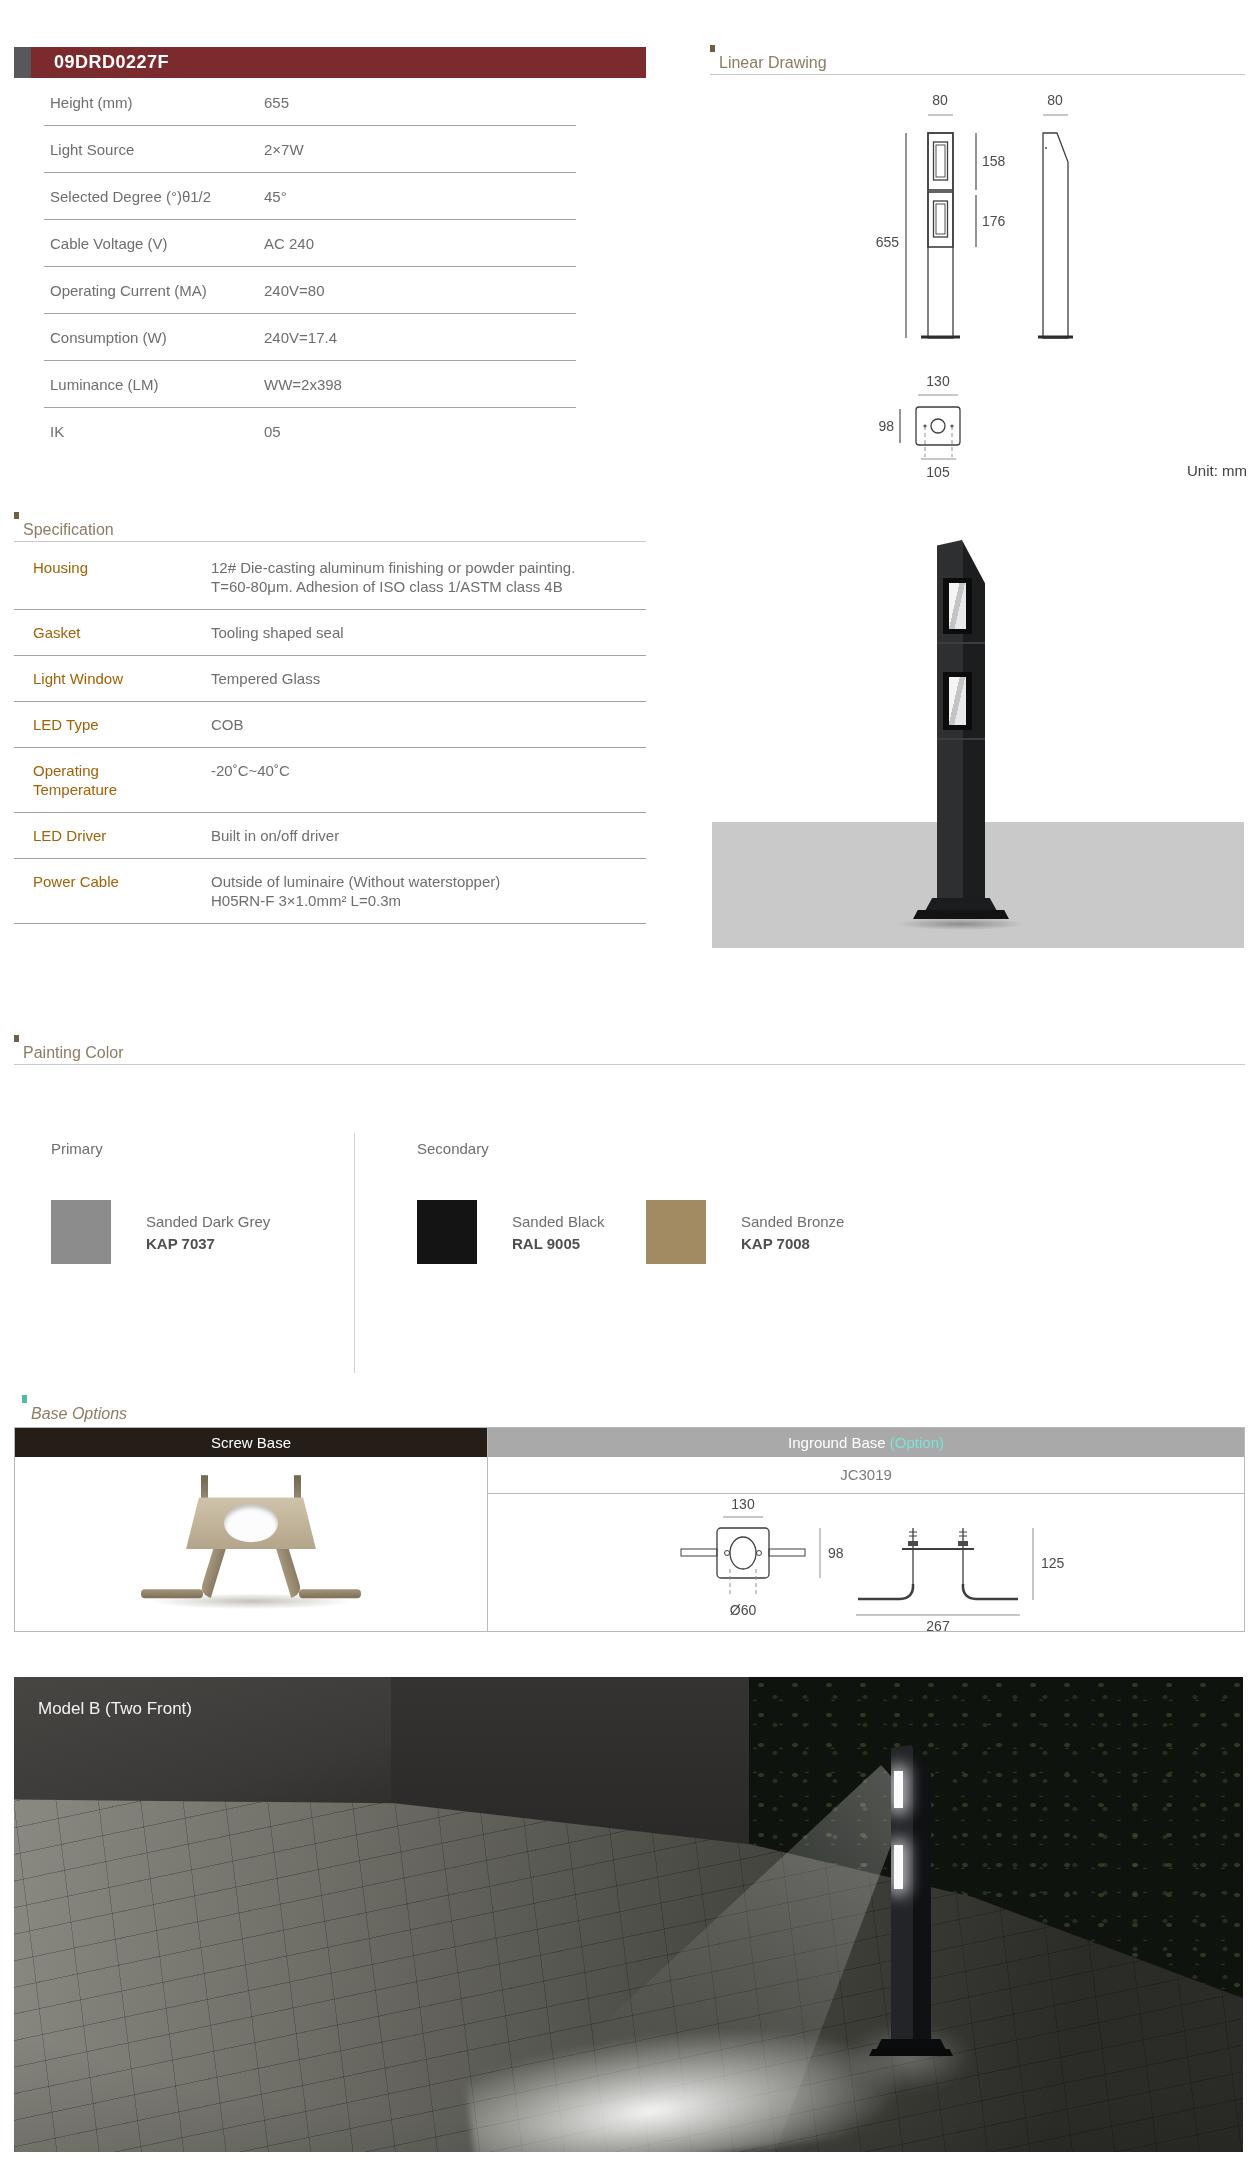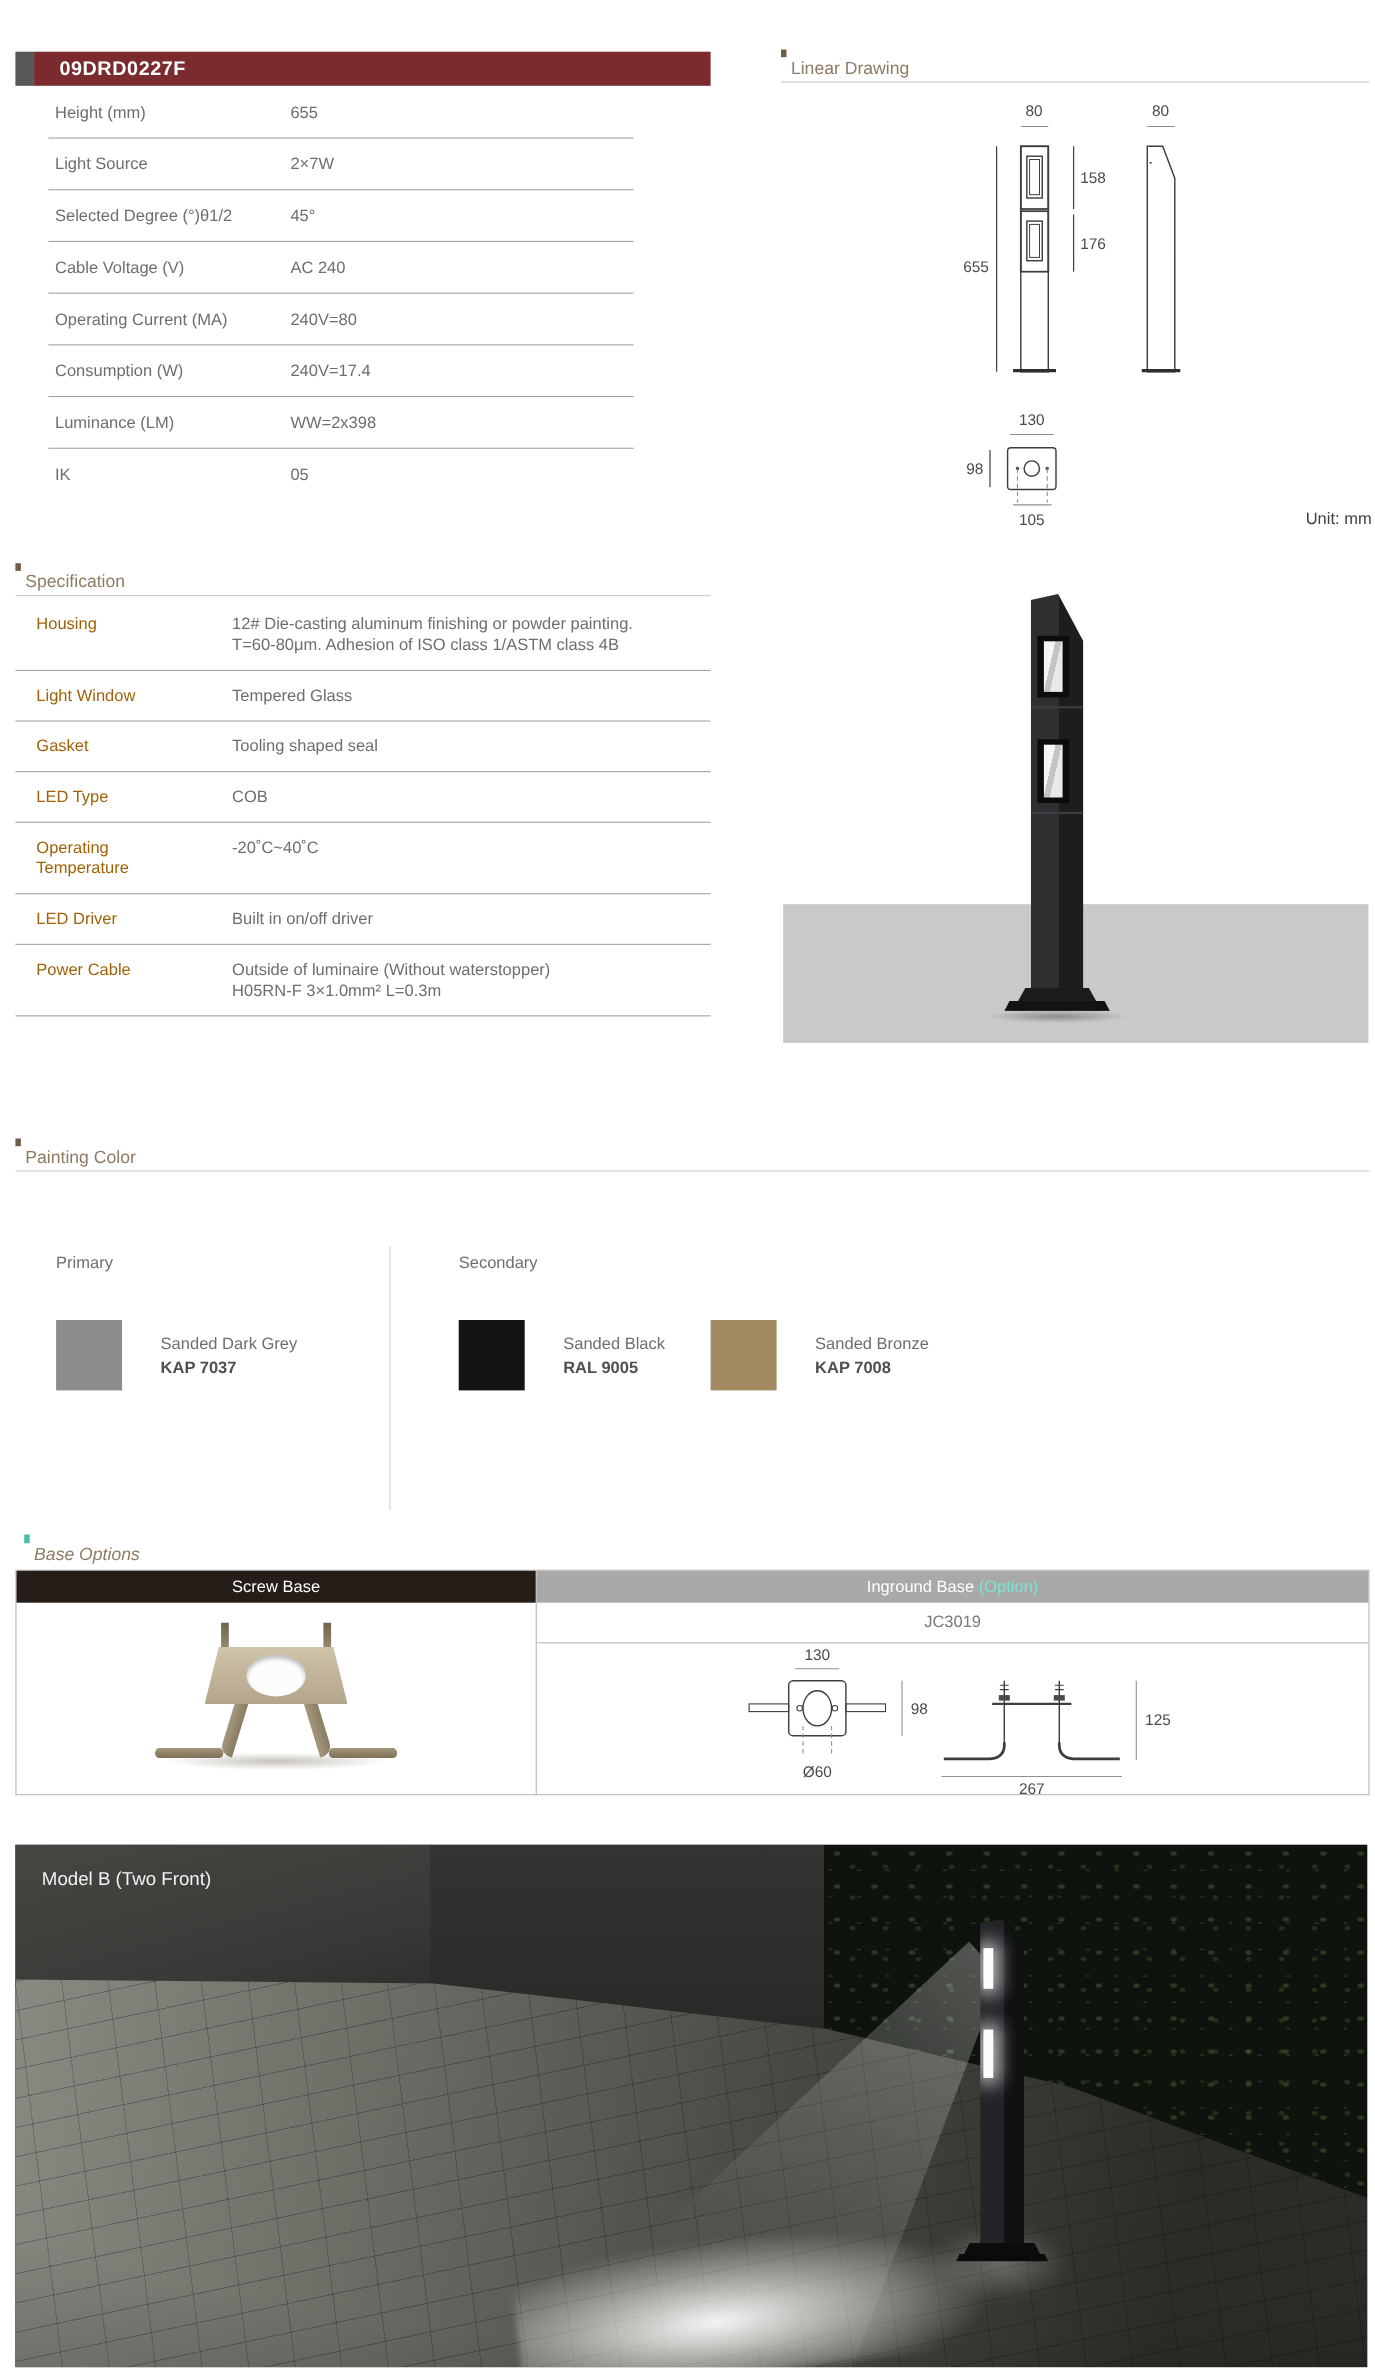--- a/index.html
+++ b/index.html
@@ -248,26 +248,26 @@
     <div class="sec-title">Specification</div>
   </div>
 
   <div class="spec-table">
     <div class="spec-row">
       <span class="lbl">Housing</span>
       <span class="val">12# Die-casting aluminum finishing or powder painting.
 T=60-80μm. Adhesion of ISO class 1/ASTM class 4B</span>
     </div>
     <div class="spec-row">
+      <span class="lbl">Gasket</span>
+      <span class="val">Tooling shaped seal</span>
+    </div>
+    <div class="spec-row">
       <span class="lbl">Light Window</span>
       <span class="val">Tempered Glass</span>
-    </div>
-    <div class="spec-row">
-      <span class="lbl">Gasket</span>
-      <span class="val">Tooling shaped seal</span>
     </div>
     <div class="spec-row">
       <span class="lbl">LED Type</span>
       <span class="val">COB</span>
     </div>
     <div class="spec-row">
       <span class="lbl">Operating
 Temperature</span>
       <span class="val">-20˚C~40˚C</span>
     </div>

